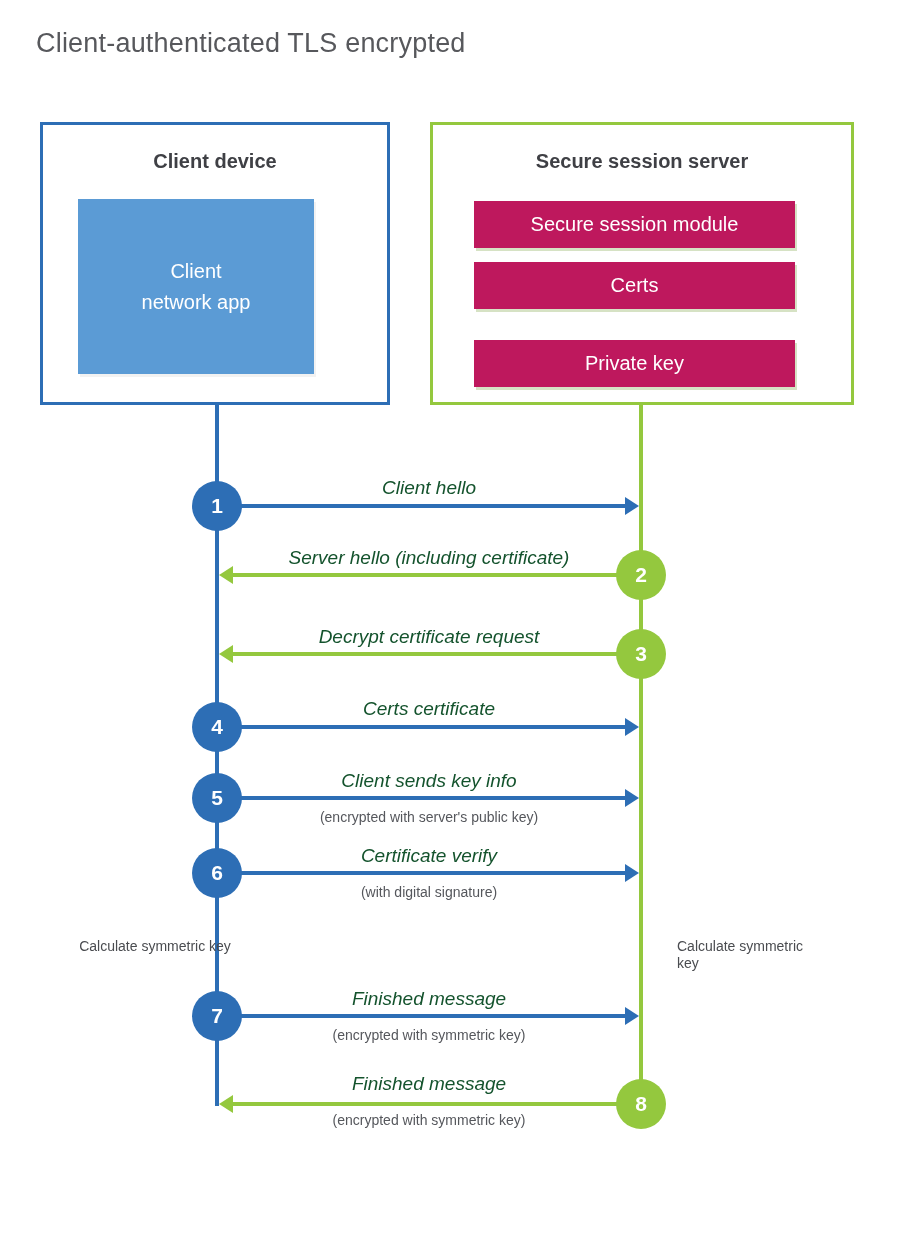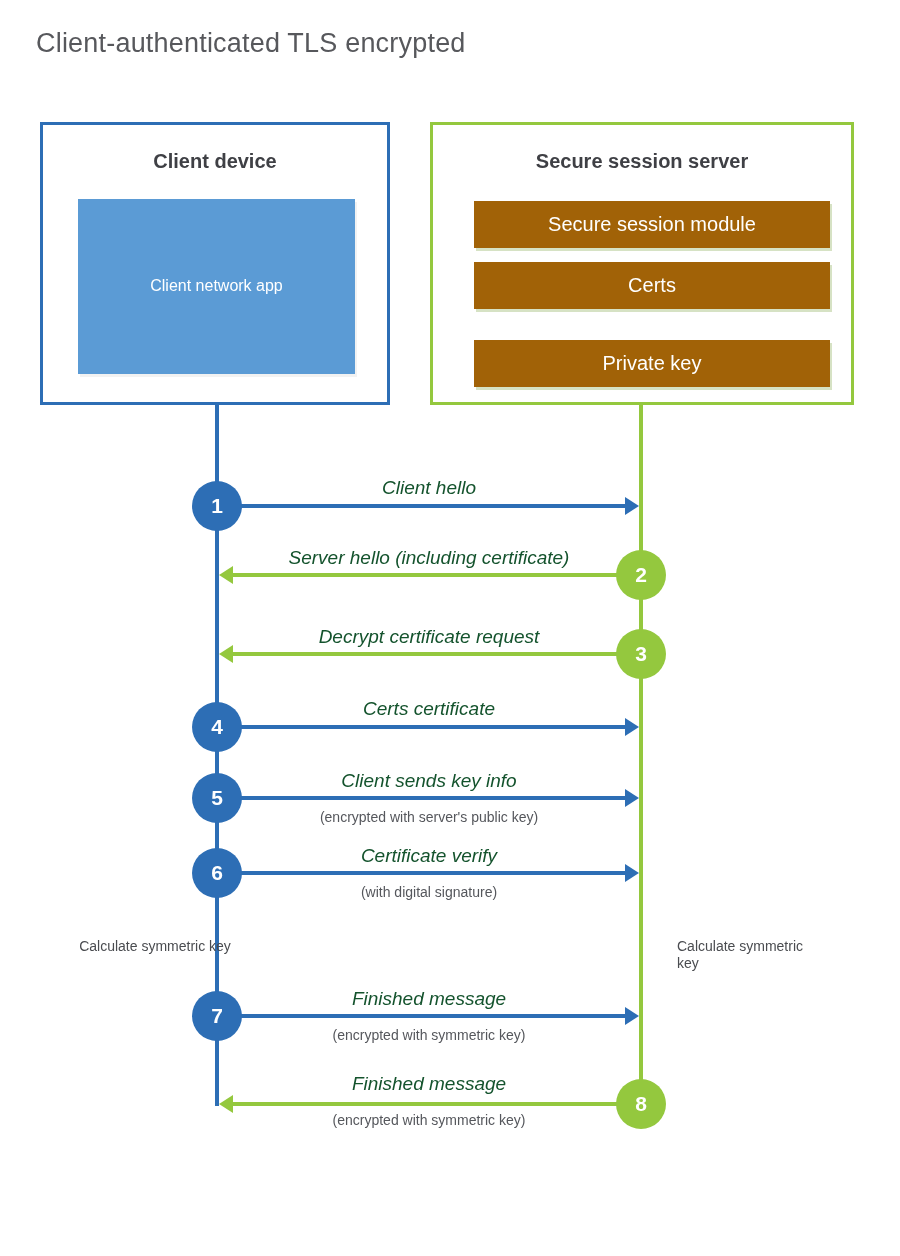--- a/index.html
+++ b/index.html
@@ -8,25 +8,25 @@
   .canvas { position:relative; width:900px; height:1256px; background:#ffffff; overflow:hidden; }
 
   .page-title { position:absolute; left:36px; top:28px; font-size:27px; font-weight:400; color:#57585c; letter-spacing:0.2px; }
 
   
   .entity-box { position:absolute; top:122px; height:283px; background:#fff; }
   .client-box { left:40px; width:350px; border:3px solid #2d6eb5;padding-left:40px; }
   .server-box { left:430px; width:424px; border:3px solid #94c83e; }
   .entity-title { position:absolute; top:25px; left:0; width:100%; text-align:center; font-size:20px; font-weight:bold; color:#3f4045; }
 
-  .app-box { position:absolute; left:35px; top:74px; width:277px; height:175px; background:#5b9bd5;
-             color:#fff; font-size:16px; line-height:1.55; display:flex; align-items:center; justify-content:center;
+  .app-box { position:absolute; left:35px; top:74px; width:236px; height:175px; background:#5b9bd5;
+             color:#fff; font-size:20px; line-height:1.55; display:flex; align-items:center; justify-content:center;
              text-align:center; padding:0 58px; box-shadow:2px 3px 0 rgba(0,0,0,0.05); }
 
-  .module-bar { position:absolute; left:41px; width:356px; height:47px; background:#a16207; color:#fff;
+  .module-bar { position:absolute; left:41px; width:321px; height:47px; background:#be185d; color:#fff;
                 font-size:20px; display:flex; align-items:center; justify-content:center;
                 box-shadow:2px 3px 0 rgba(120,160,60,0.30); }
   .bar-1 { top:76px; } .bar-2 { top:137px; } .bar-3 { top:199px;margin-top:16px; }
 
   
   .lifeline { position:absolute; width:4px; top:405px; height:701px; }
   .lifeline.blue  { left:215px; background:#2d6eb5; }
   .lifeline.green { left:639px; background:#94c83e; }
 
   

